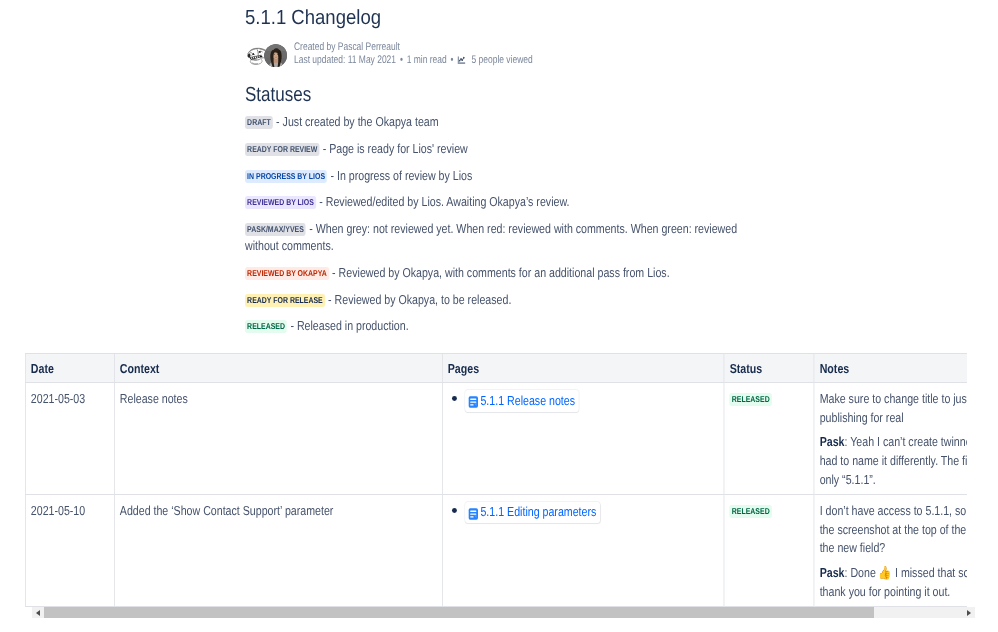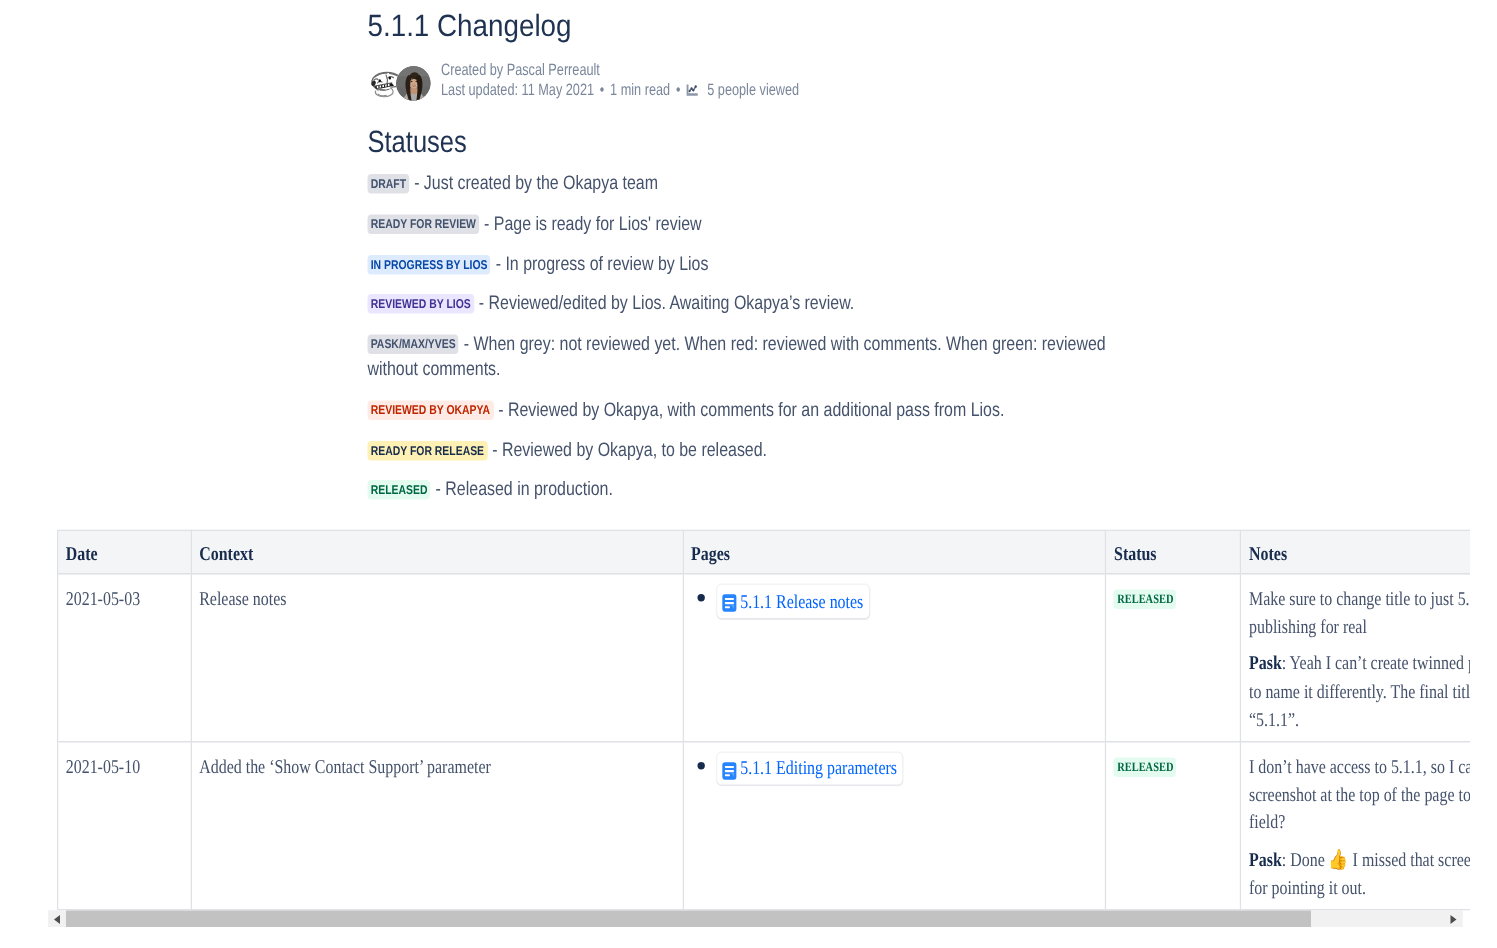--- a/index.html
+++ b/index.html
@@ -53,22 +53,22 @@
   .status-row { margin-bottom:9.75px; font-size:13px; line-height:17px; color:#45526B; }
   .lozenge {
     display:inline-block; vertical-align:1px;
     font-size:8.5px; font-weight:700; letter-spacing:0px;
     padding:2px 2.6px 2px 2.6px; border-radius:3px;
     text-transform:uppercase; line-height:9px;
   }
   .status-desc { padding-left:4px; }
 
   
-  .table-wrap { position:absolute; left:38px; top:353px; width:942px;
-                height:254px; overflow:hidden;font-family:Liberation Serif, serif; }
+  .table-wrap { position:absolute; left:25px; top:353px; width:942px;
+                height:254px; overflow:hidden; }
   .table-inner { width:1245.6px; transform:scaleX(0.818); transform-origin:left top; }
   table.ctbl { border-collapse:collapse; table-layout:fixed; width:1245.6px;
                font-size:13px; }
   table.ctbl th, table.ctbl td {
     border:1px solid #DFE1E6; vertical-align:top; text-align:left;
   }
   table.ctbl th {
     background:#F4F5F7; color:#172B4D; font-weight:700;
     padding:6px 6.1px 5px 6.1px; font-size:13px; line-height:17px;
   }

